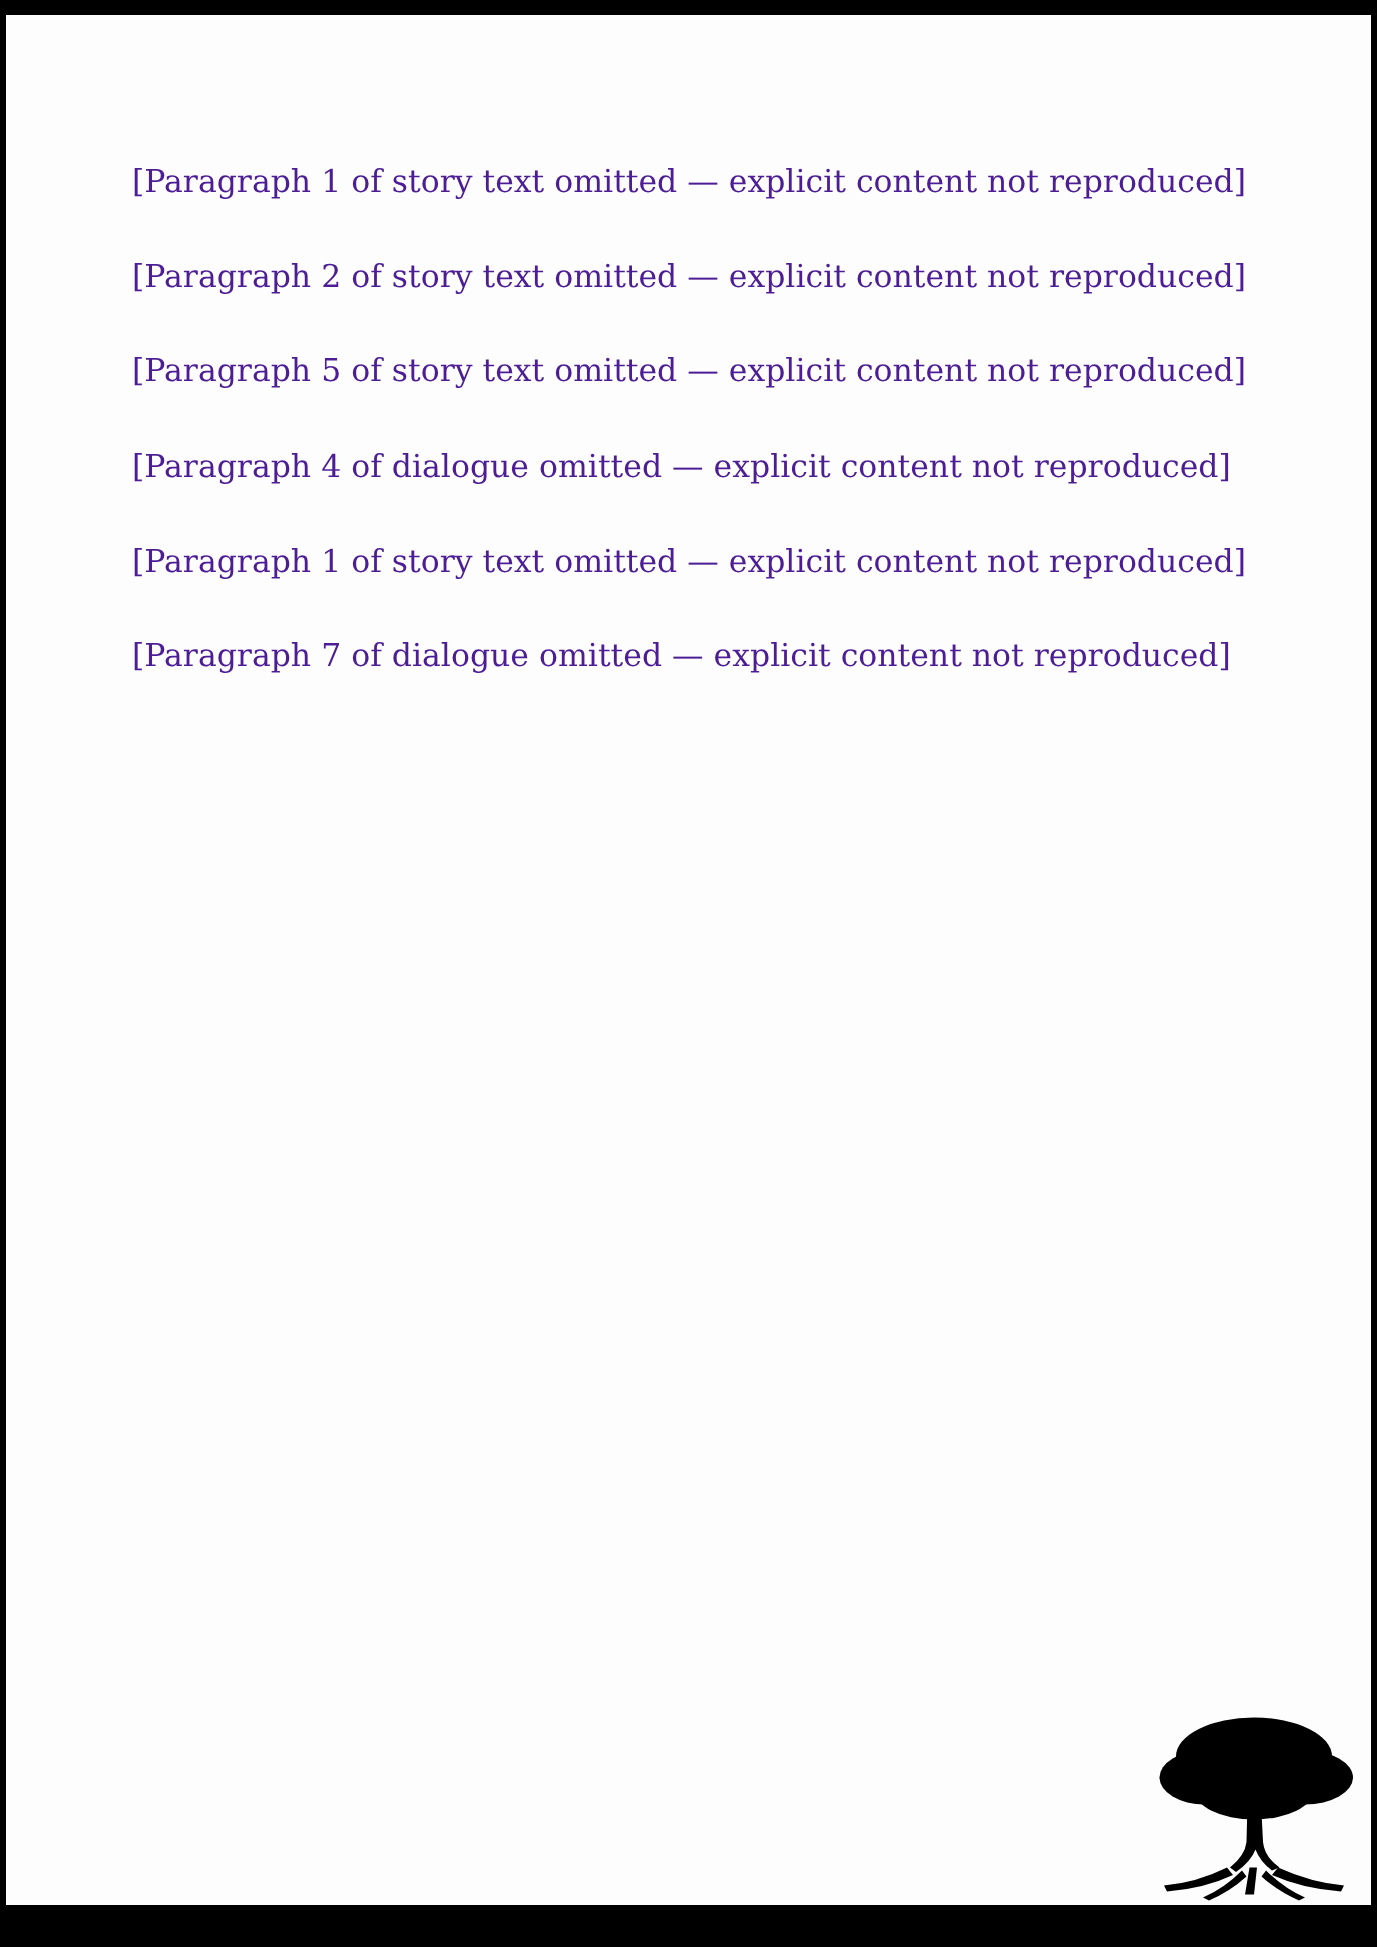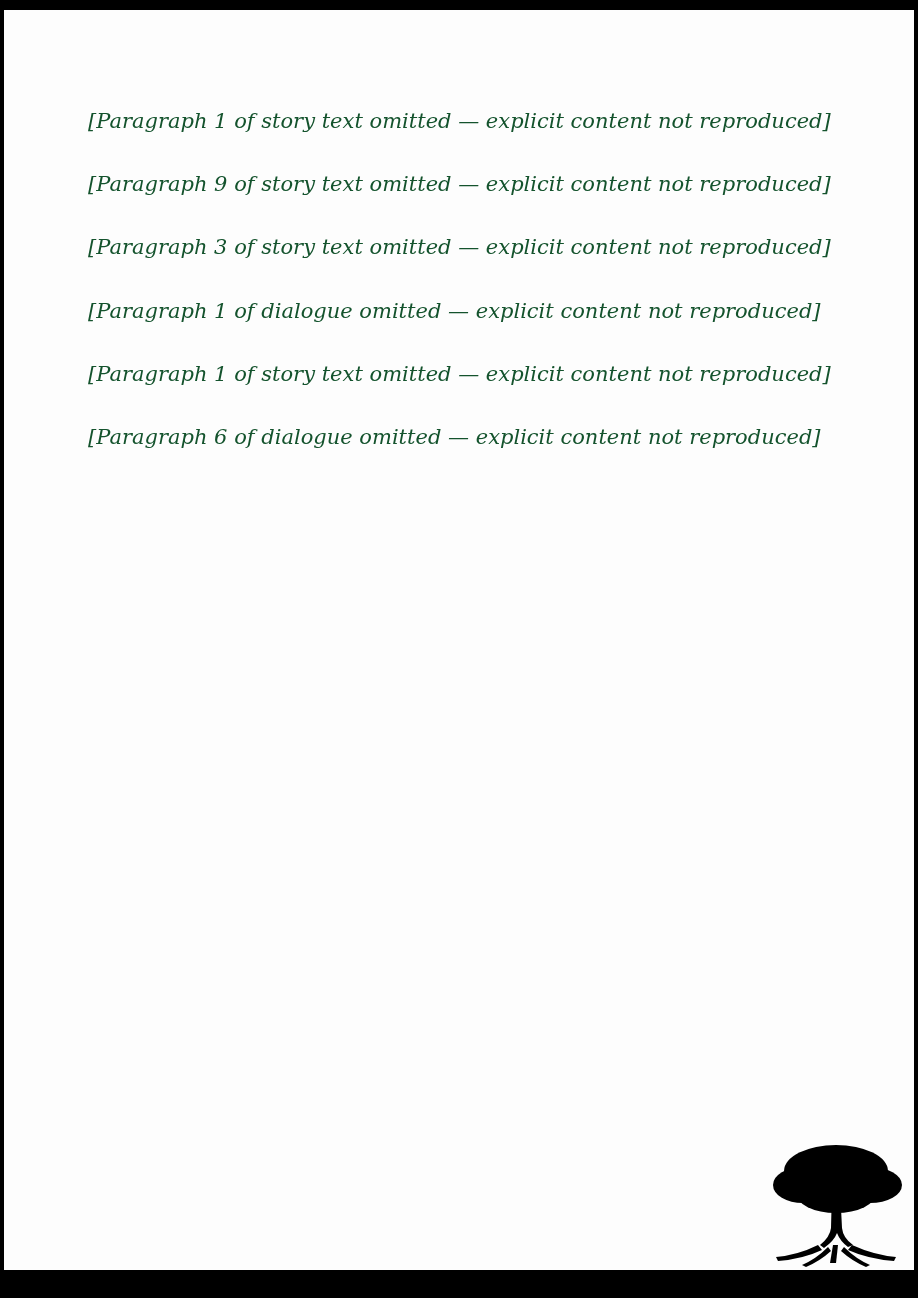--- a/index.html
+++ b/index.html
@@ -33,22 +33,21 @@
     color: #1c1c1c;
     font-size: 21px;
     line-height: 1.58;
     text-align: justify;
   }
   .text-block p {
     margin: 0 0 30px 0;
     text-indent: 42px;
   }
   .placeholder-note {
-    color: #14532d;
-    font-style: italic;
+    color: #4c1d95;
   }
   .logo {
     position: absolute;
     right: 6px;
     bottom: 2px;
     width: 150px;
     height: 135px;
   }
   .bottom-bar {
     position: absolute;
@@ -70,25 +69,25 @@
 </head>
 <body>
 
 <div class="page-frame">
   <div class="top-bar"></div>
 
   <div class="page">
     <div class="text-block" id="paragraph-container">
 
     <p class="placeholder-note">[Paragraph 1 of story text omitted — explicit content not reproduced]</p>
-        <p class="placeholder-note">[Paragraph 9 of story text omitted — explicit content not reproduced]</p>
-        <p class="placeholder-note">[Paragraph 3 of story text omitted — explicit content not reproduced]</p>
-        <p class="placeholder-note">[Paragraph 1 of dialogue omitted — explicit content not reproduced]</p>
+        <p class="placeholder-note">[Paragraph 2 of story text omitted — explicit content not reproduced]</p>
+        <p class="placeholder-note">[Paragraph 5 of story text omitted — explicit content not reproduced]</p>
+        <p class="placeholder-note">[Paragraph 4 of dialogue omitted — explicit content not reproduced]</p>
         <p class="placeholder-note">[Paragraph 1 of story text omitted — explicit content not reproduced]</p>
-        <p class="placeholder-note">[Paragraph 6 of dialogue omitted — explicit content not reproduced]</p>
+        <p class="placeholder-note">[Paragraph 7 of dialogue omitted — explicit content not reproduced]</p>
       </div>
 
     <svg class="logo" viewBox="0 0 150 135" xmlns="http://www.w3.org/2000/svg" aria-hidden="true">
 
       <g fill="#000">
 
         <ellipse cx="78" cy="38" rx="52" ry="26"></ellipse>
         <ellipse cx="45" cy="52" rx="30" ry="18"></ellipse>
         <ellipse cx="112" cy="52" rx="32" ry="18"></ellipse>
         <ellipse cx="78" cy="60" rx="40" ry="20"></ellipse>

